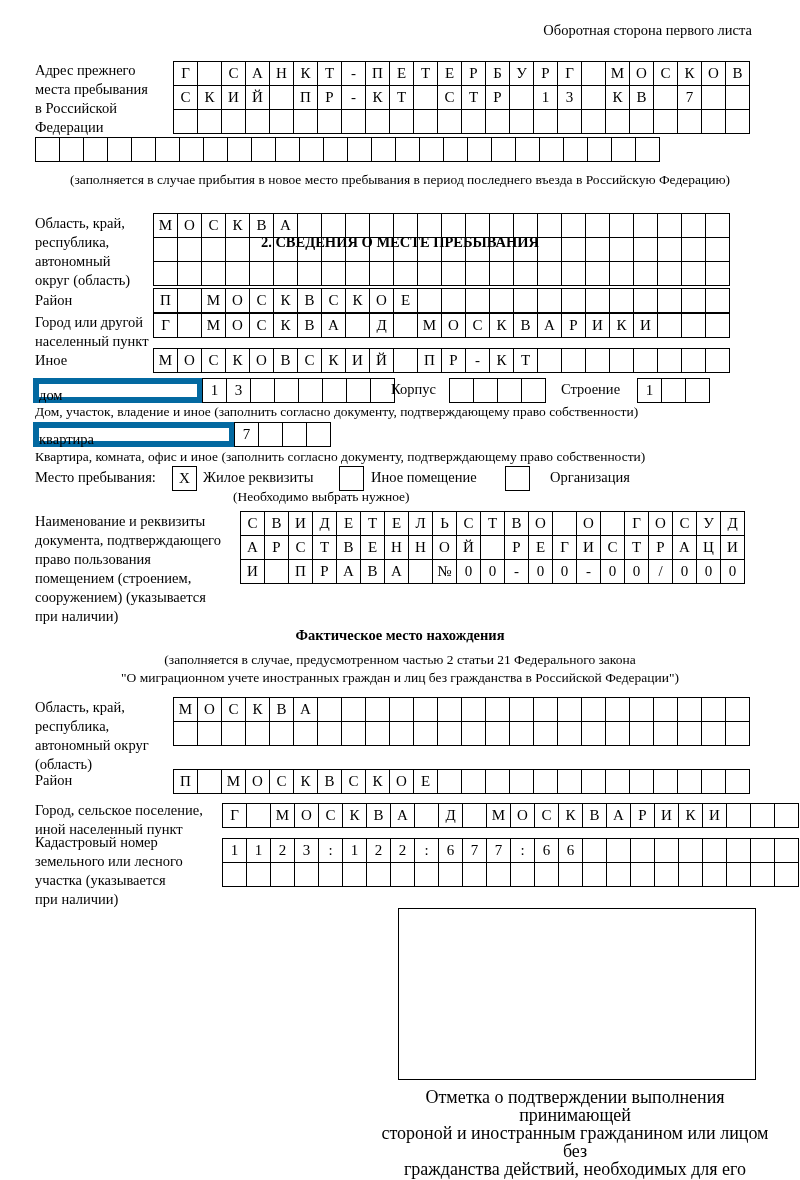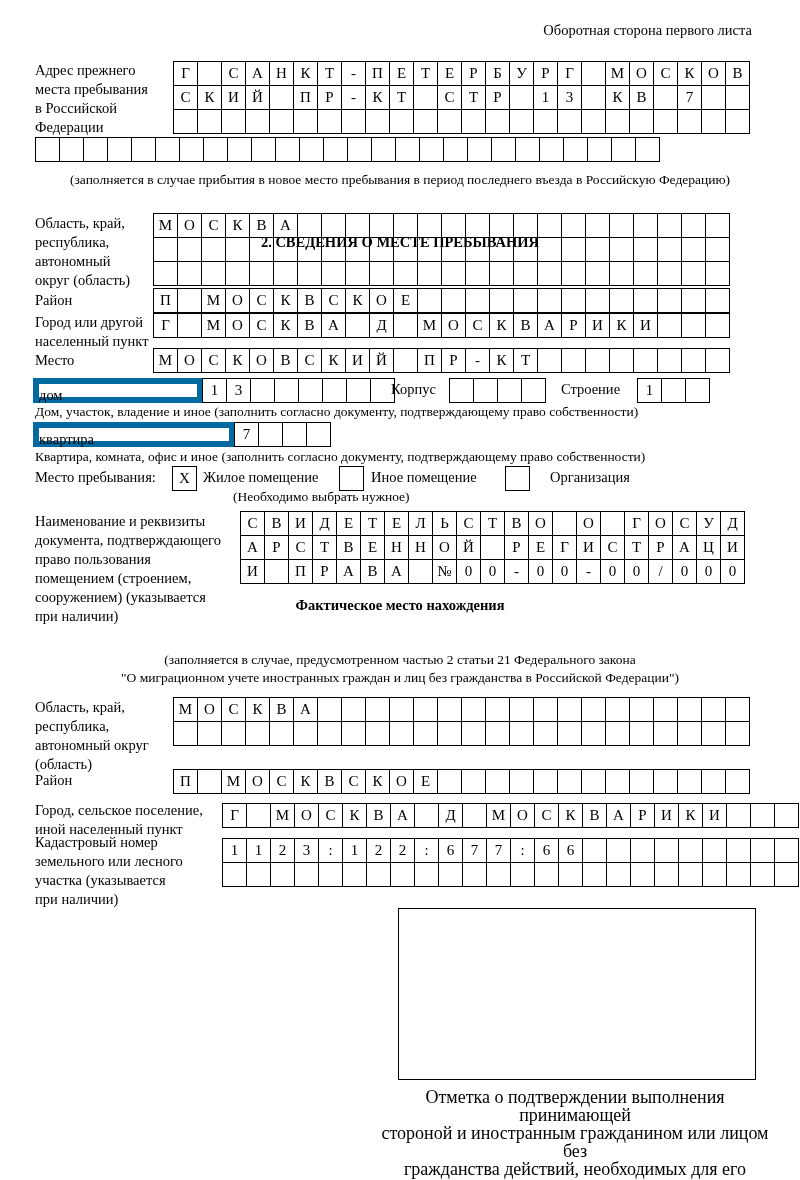--- a/index.html
+++ b/index.html
@@ -346,21 +346,21 @@
         <div class="bx">Р</div>
         <div class="bx">И</div>
         <div class="bx">К</div>
         <div class="bx">И</div>
         <div class="bx"></div>
         <div class="bx"></div>
         <div class="bx"></div>
       </div>
   </div>
 
-  <div class="abs lbl" style="top:351px; left:35px;">Место</div>
+  <div class="abs lbl" style="top:351px; left:35px;">Иное</div>
   <div class="abs" style="top:348px; left:153px;">
     <div class="boxrow" id="st0">
         <div class="bx">М</div>
         <div class="bx">О</div>
         <div class="bx">С</div>
         <div class="bx">К</div>
         <div class="bx">О</div>
         <div class="bx">В</div>
         <div class="bx">С</div>
         <div class="bx">К</div>
@@ -421,21 +421,21 @@
         <div class="bx">7</div>
         <div class="bx"></div>
         <div class="bx"></div>
         <div class="bx"></div>
       </div>
   </div>
   <div class="abs note" style="top:449px; left:35px;">Квартира, комната, офис и иное (заполнить согласно документу, подтверждающему право собственности)</div>
 
   <div class="abs inline-label" style="top:469px; left:35px;">Место пребывания:</div>
   <div class="abs bx" style="top:466px; left:172px;">X</div>
-  <div class="abs inline-label" style="top:469px; left:203px;">Жилое помещение</div>
+  <div class="abs inline-label" style="top:469px; left:203px;">Жилое реквизиты</div>
   <div class="abs bx" style="top:466px; left:339px;"></div>
   <div class="abs inline-label" style="top:469px; left:371px;">Иное помещение</div>
   <div class="abs bx" style="top:466px; left:505px;"></div>
   <div class="abs inline-label" style="top:469px; left:550px;">Организация</div>
   <div class="abs note" style="top:489px; left:233px;">(Необходимо выбрать нужное)</div>
 
   <div class="abs lbl" style="top:512px; left:35px; width:205px;">Наименование и реквизиты
 документа, подтверждающего
 право пользования
 помещением (строением,
@@ -506,21 +506,21 @@
         <div class="bx">-</div>
         <div class="bx">0</div>
         <div class="bx">0</div>
         <div class="bx">/</div>
         <div class="bx">0</div>
         <div class="bx">0</div>
         <div class="bx">0</div>
       </div>
   </div>
 
-  <div class="abs title-center" style="top:597px; left:35px; width:730px;">Фактическое место нахождения</div>
+  <div class="abs title-center" style="top:627px; left:35px; width:730px;">Фактическое место нахождения</div>
   <div class="abs caption-center" style="top:652px; left:35px; width:730px;">(заполняется в случае, предусмотренном частью 2 статьи 21 Федерального закона</div>
   <div class="abs caption-center" style="top:670px; left:35px; width:730px;">"О миграционном учете иностранных граждан и лиц без гражданства в Российской Федерации")</div>
 
   <div class="abs lbl" style="top:698px; left:35px; width:165px;">Область, край,
 республика,
 автономный округ
 (область)</div>
   <div class="abs" style="top:697px; left:173px;">
     <div class="boxrow" id="ar0">
         <div class="bx">М</div>

